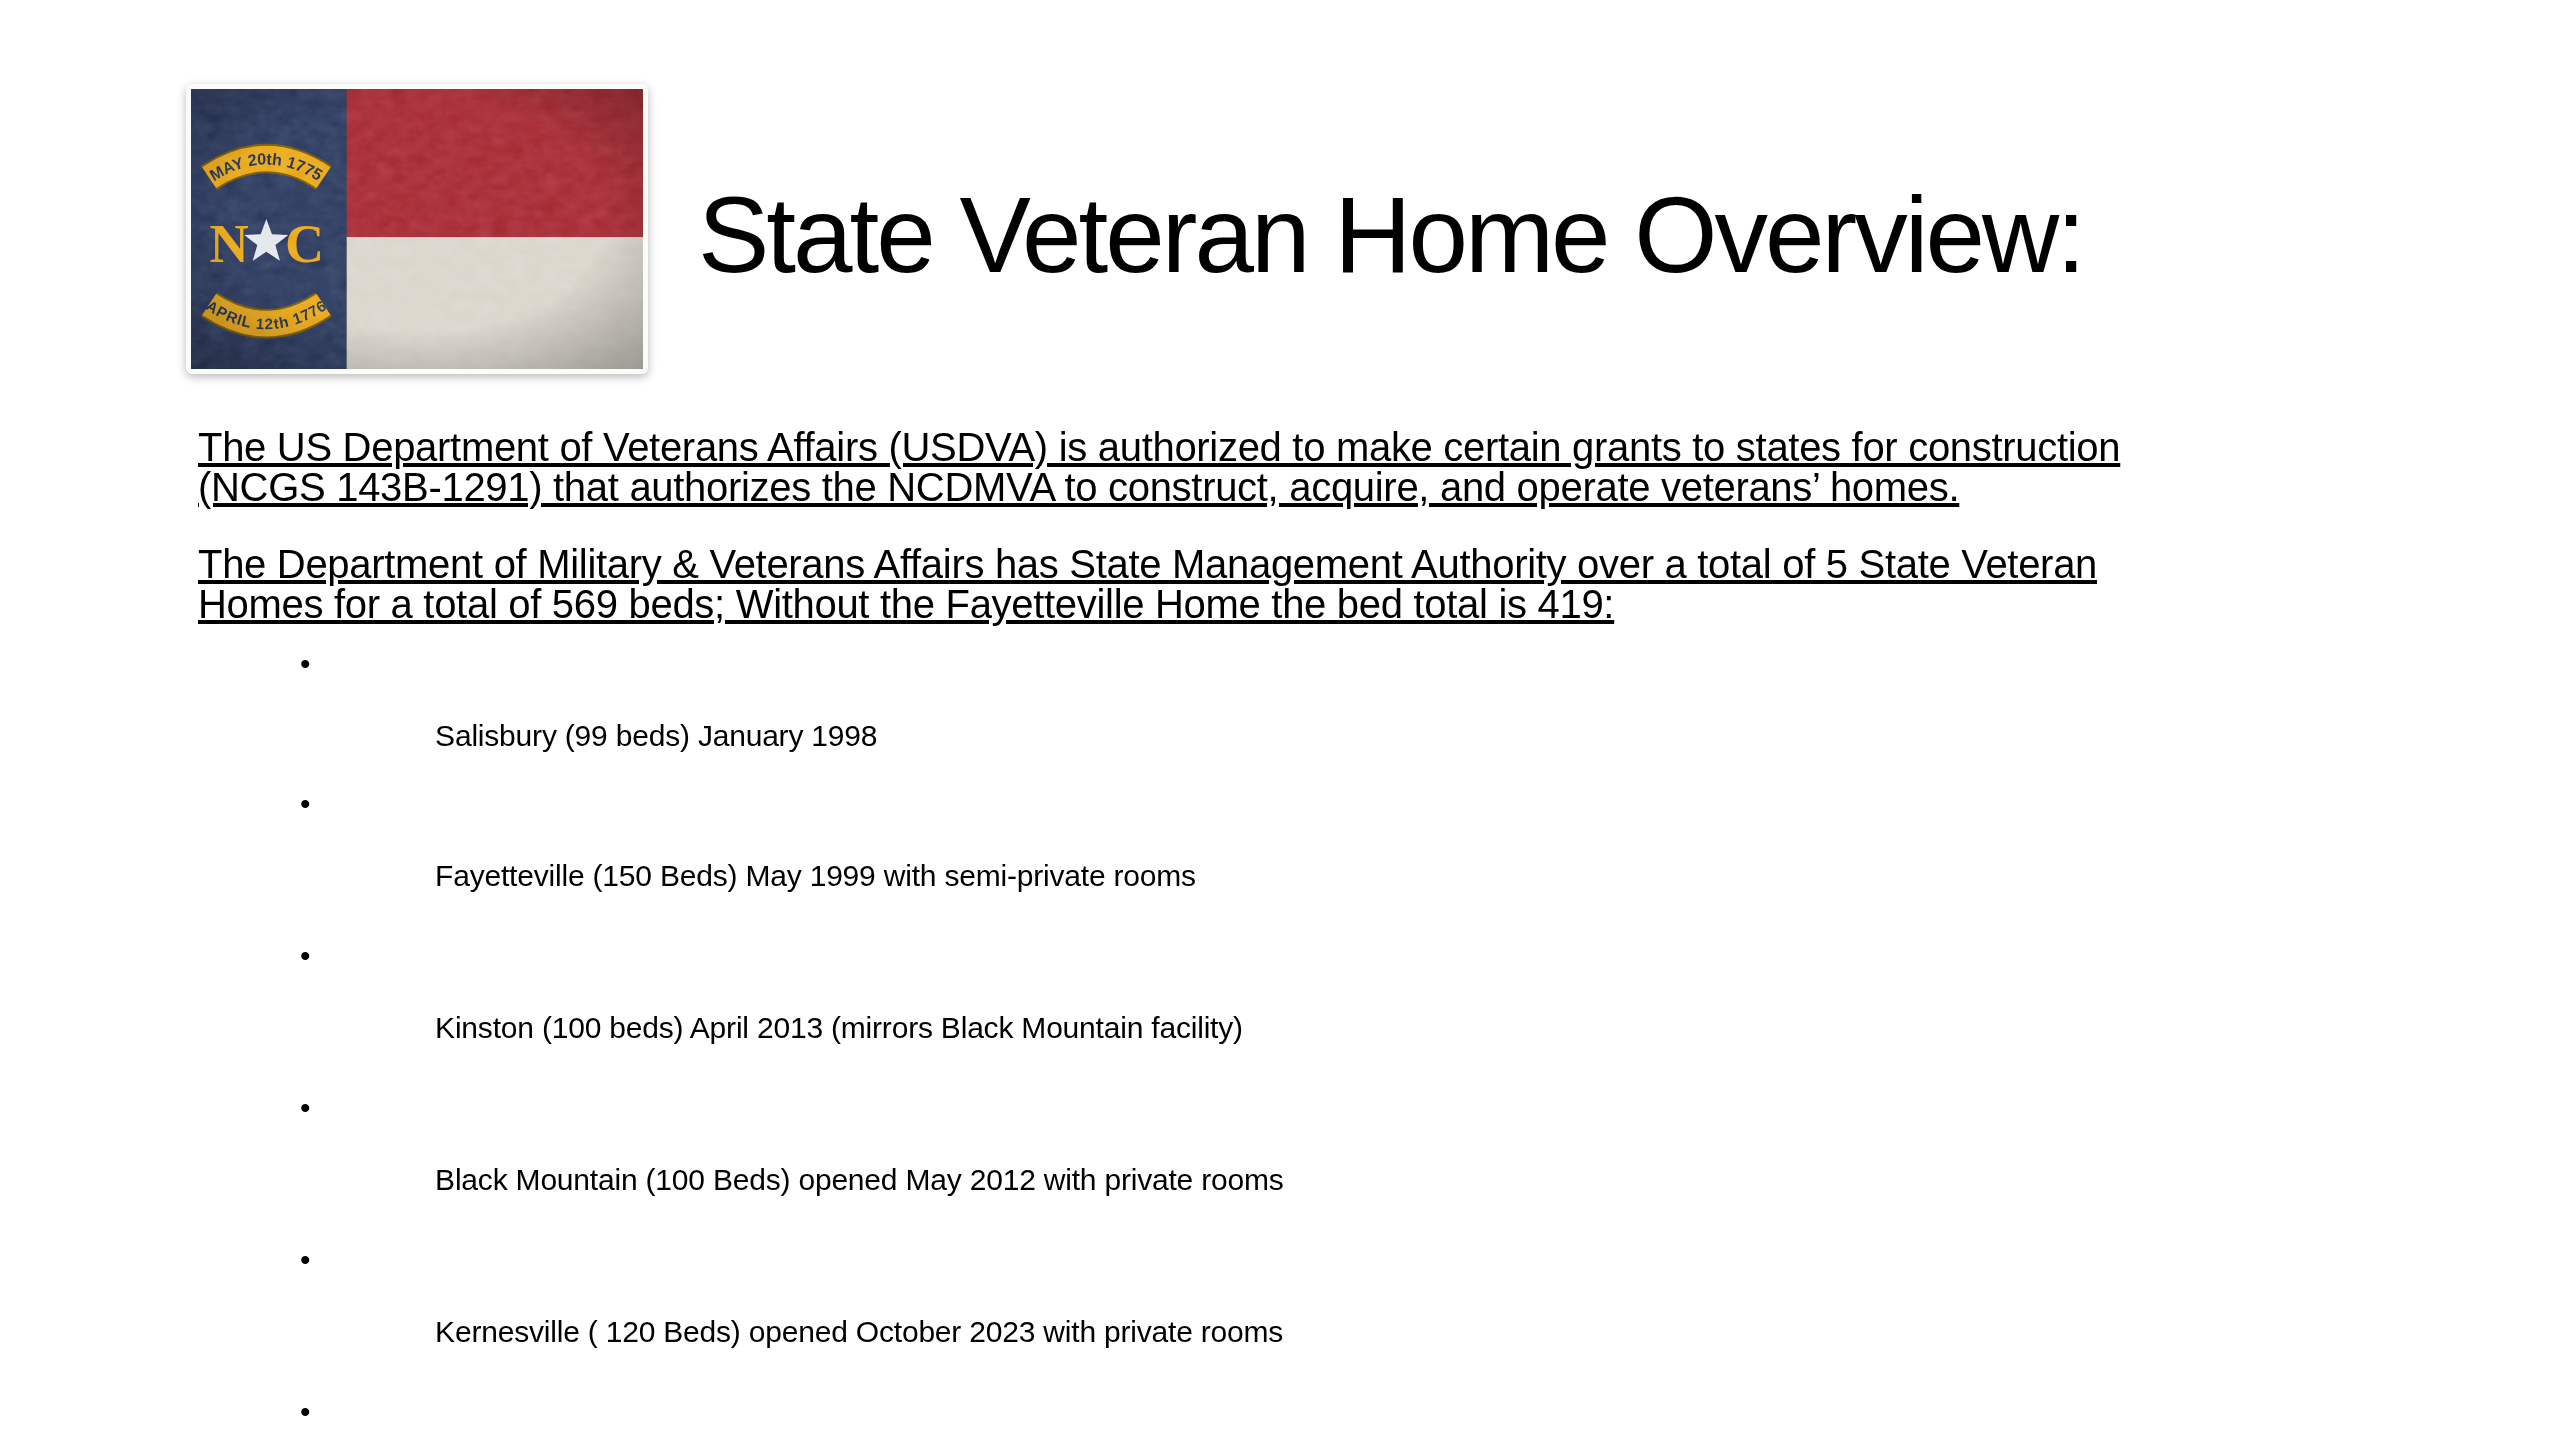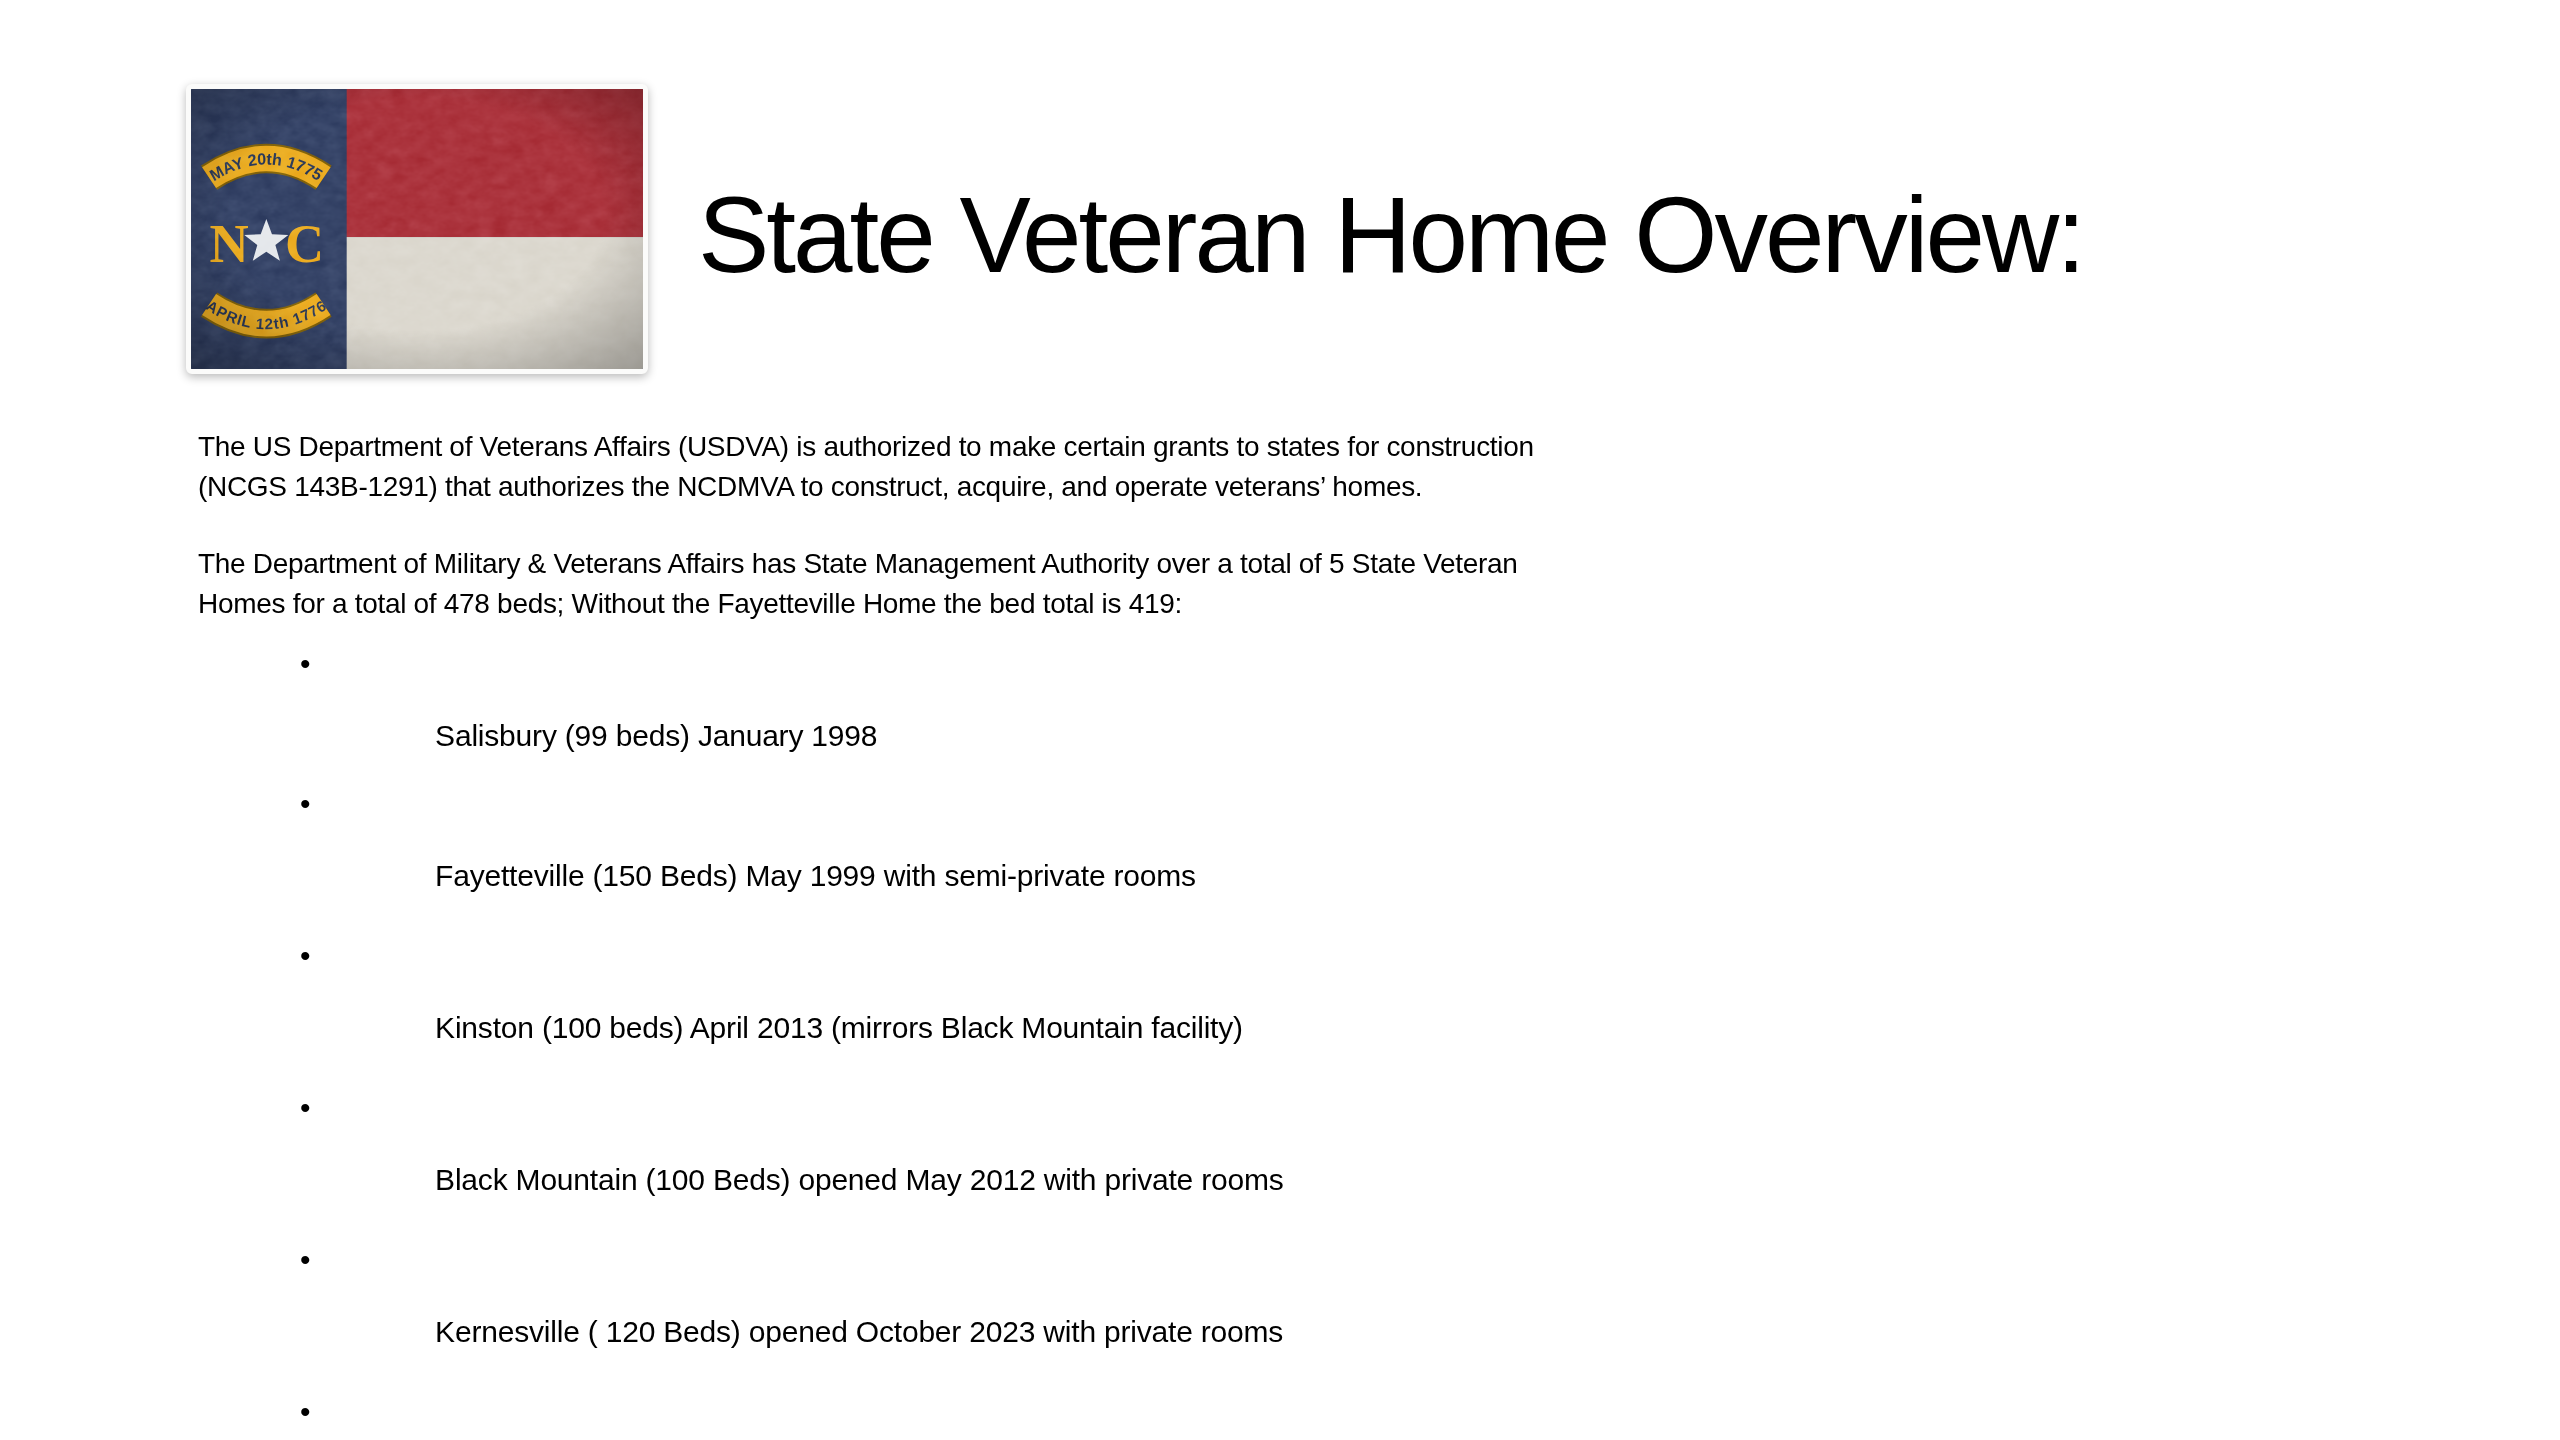--- a/index.html
+++ b/index.html
@@ -41,24 +41,25 @@
     white-space: nowrap;
     color: #000000;
   }
   
   .content {
     position: absolute;
     left: 198px; top: 403px;
     width: 2260px;
   }
   .para {
-    font-size: 28px;
+    font-size: 40px;
     line-height: 40px;
     letter-spacing: -0.3px;
     margin: 0;
+    text-decoration: underline;
   }
   .line { white-space: pre; }
   .mt37 { margin-top: 37px; }
   .bullets {
     list-style: none;
     margin: 24px 0 0 0;
     padding: 0;
     font-size: 30px;
     line-height: 35px;
     letter-spacing: -0.2px;
@@ -125,21 +126,21 @@
 
   <div class="content">
 
     <div class="para">
       <div class="line">The US Department of Veterans Affairs (USDVA) is authorized to make certain grants to states for construction</div>
       <div class="line">(NCGS 143B-1291) that authorizes the NCDMVA to construct, acquire, and operate veterans’ homes.</div>
     </div>
 
     <div class="para mt37">
       <div class="line">The Department of Military &amp; Veterans Affairs has State Management Authority over a total of 5 State Veteran</div>
-      <div class="line">Homes for a total of 478 beds; Without the Fayetteville Home the bed total is 419:</div>
+      <div class="line">Homes for a total of 569 beds; Without the Fayetteville Home the bed total is 419:</div>
     </div>
 
     <ul class="bullets">
       <li class="bullet first">
         <span class="dot">•</span>
         <span>Salisbury (99 beds) January 1998</span>
       </li>
       <li class="bullet tight">
         <span class="dot">•</span>
         <span>Fayetteville (150 Beds) May 1999 with semi-private rooms</span>

